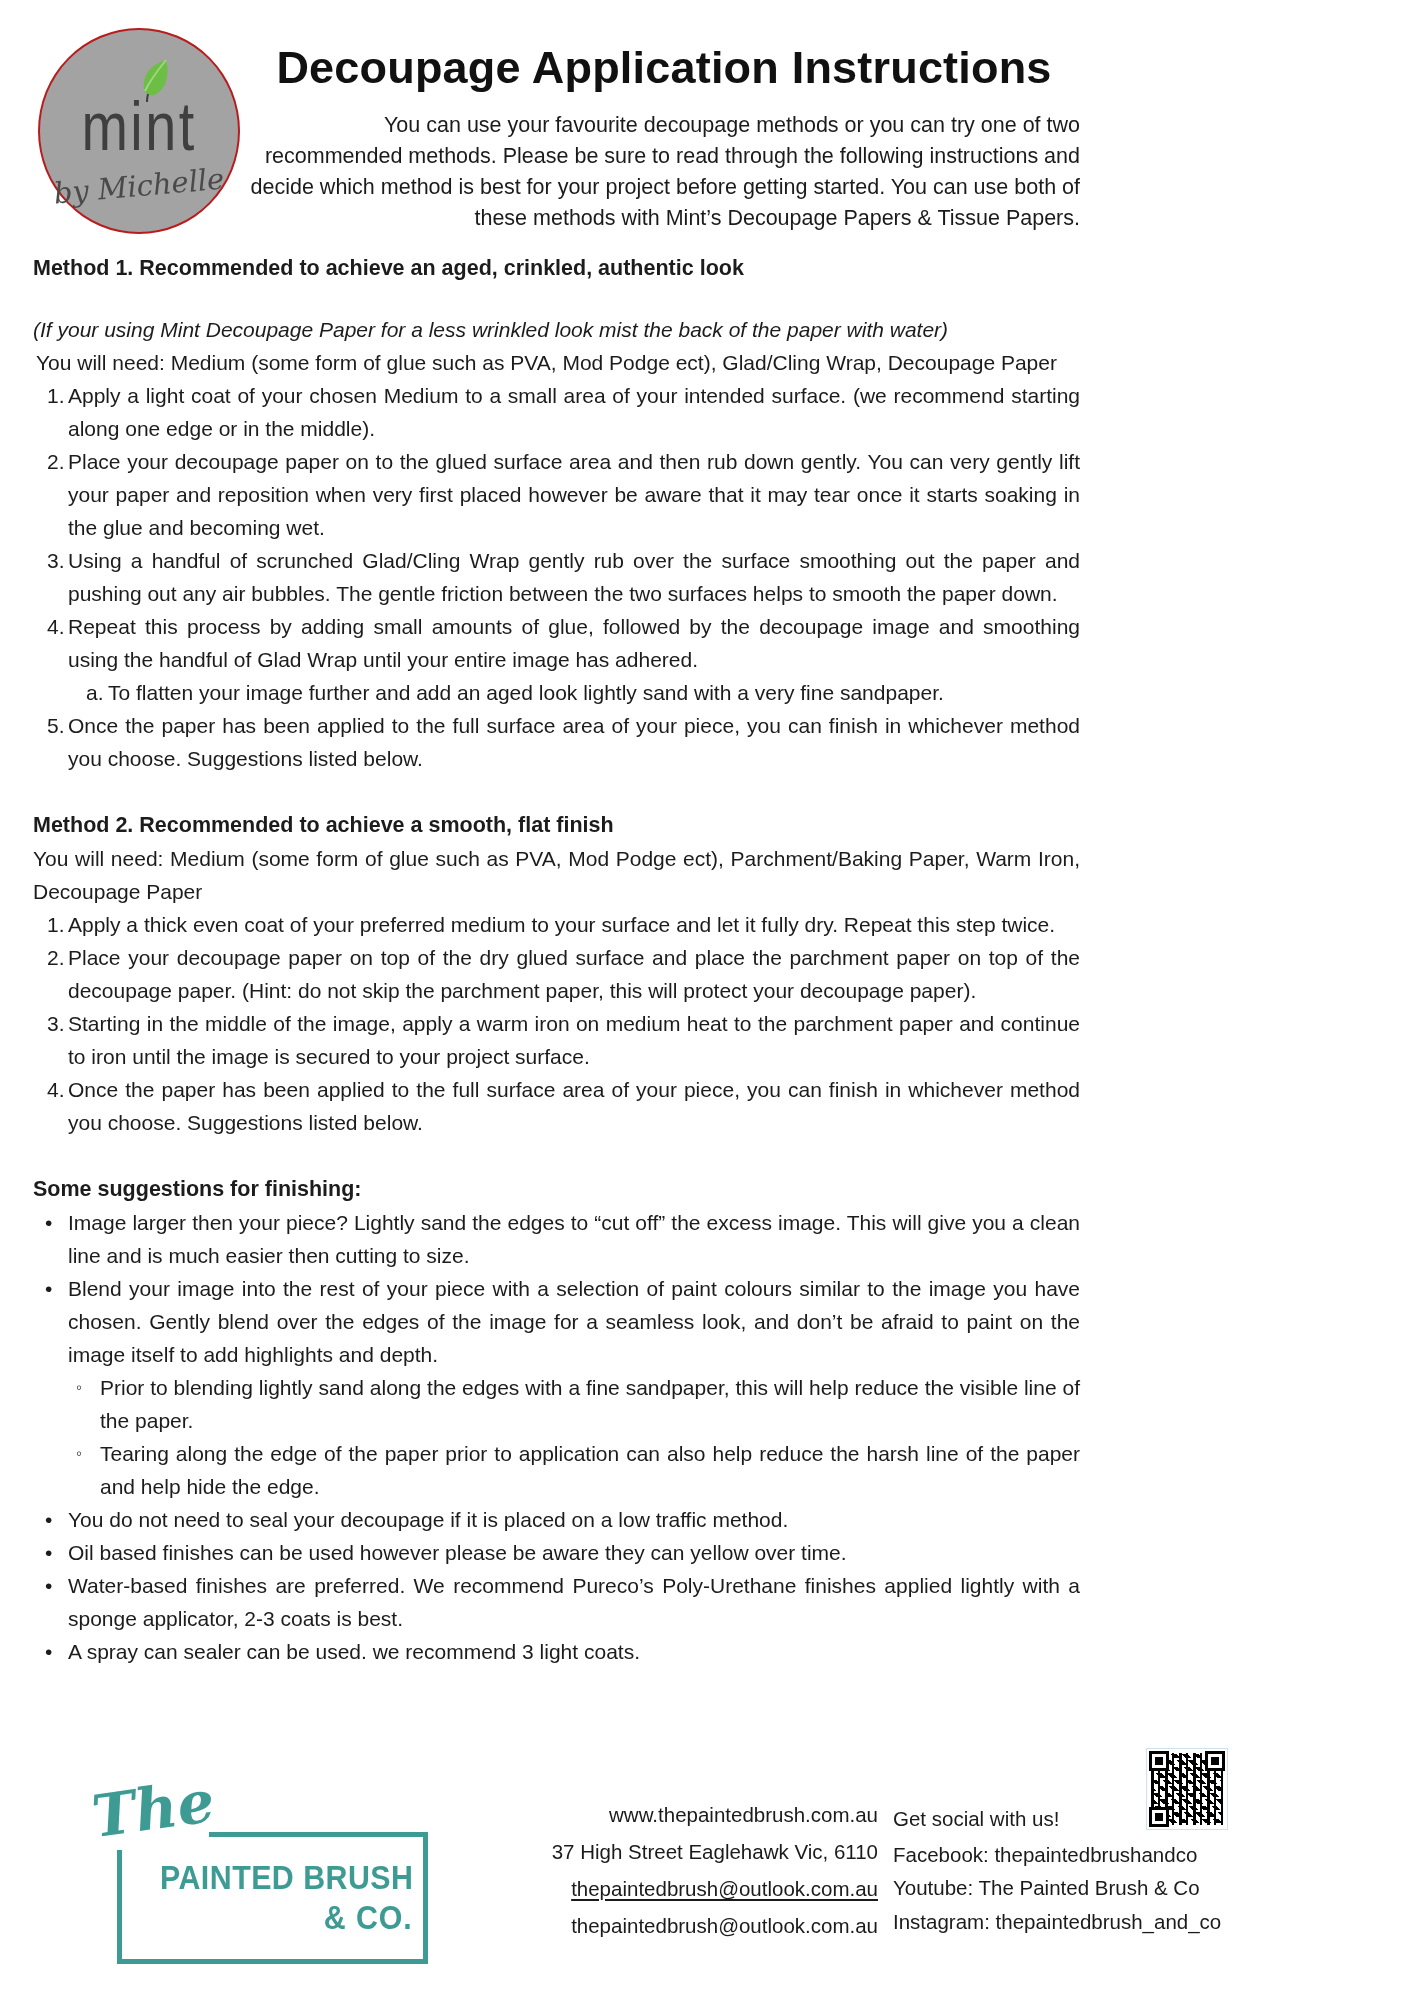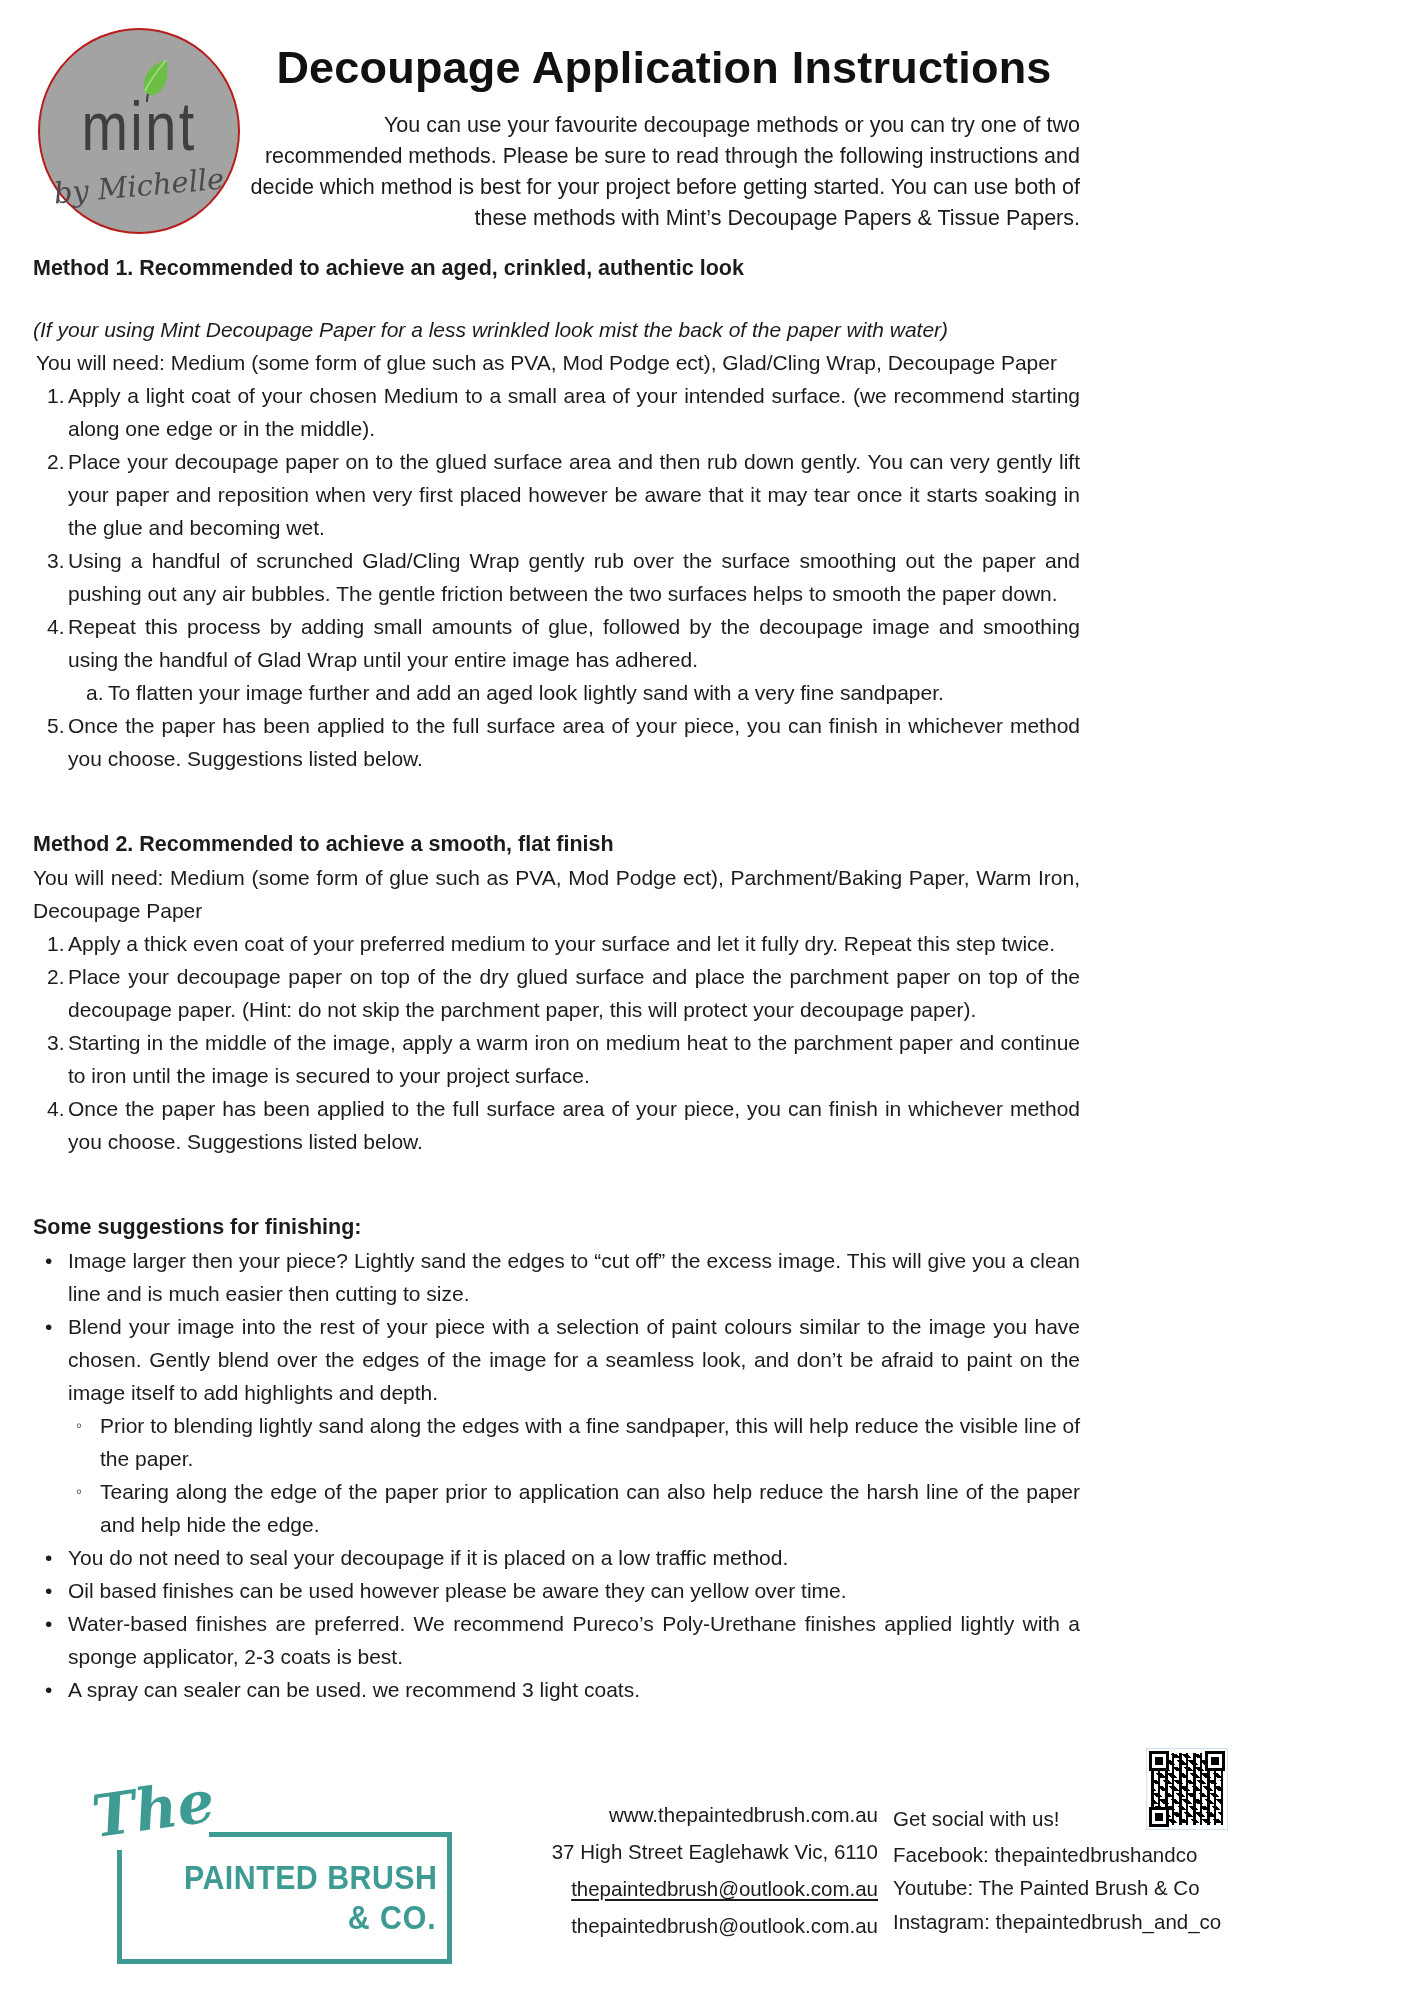--- a/index.html
+++ b/index.html
@@ -41,28 +41,27 @@
   .note-italic{font-style:italic;margin-top:28px;}
   .materials{padding-left:3px;text-align:justify;}
   .step{display:flex;}
   .step .marker{flex:0 0 21px;padding-left:14px;}
   .step .txt{flex:1;text-align:justify;}
   .step.substep .marker{padding-left:53px;flex-basis:22px;}
   .bullet{display:flex;}
   .bullet .marker{flex:0 0 23px;padding-left:12px;}
   .bullet .txt{flex:1;text-align:justify;}
   .bullet.sub .marker{padding-left:43px;flex-basis:24px;font-size:17px;}
-  .gap45{margin-top:53px;}
+  .gap45{margin-top:34px;}
   
   .footer{position:absolute;left:0;top:1744px;width:1414px;height:256px;}
   .pb-logo{position:absolute;left:88px;top:48px;width:348px;height:178px;}
   .pb-box{
     position:absolute;left:29px;top:40px;width:301px;height:122px;
     border:5px solid #3E9B94;
-    padding-left:24px;
   }
   .pb-gap-top{position:absolute;left:-5px;top:-5px;width:92px;height:6px;background:#fff;}
   .pb-gap-left{position:absolute;left:-5px;top:-5px;width:6px;height:18px;background:#fff;}
   .pb-the{
     position:absolute;left:4px;top:-12px;
     font-family:"DejaVu Serif",serif;font-style:italic;font-weight:700;
     font-size:58px;color:#3E9B94;transform:rotate(-8deg);line-height:1;
   }
   .pb-line1{
     position:absolute;right:10px;top:22px;

